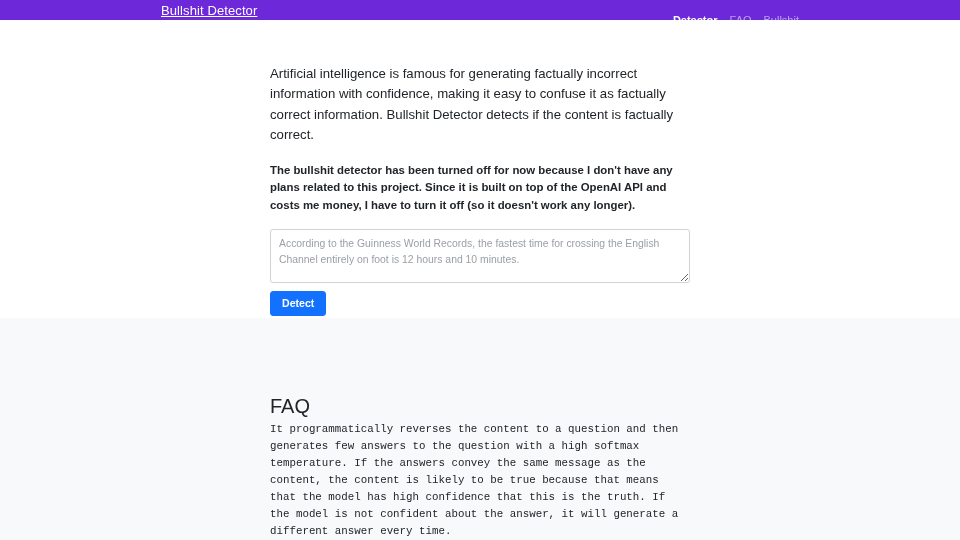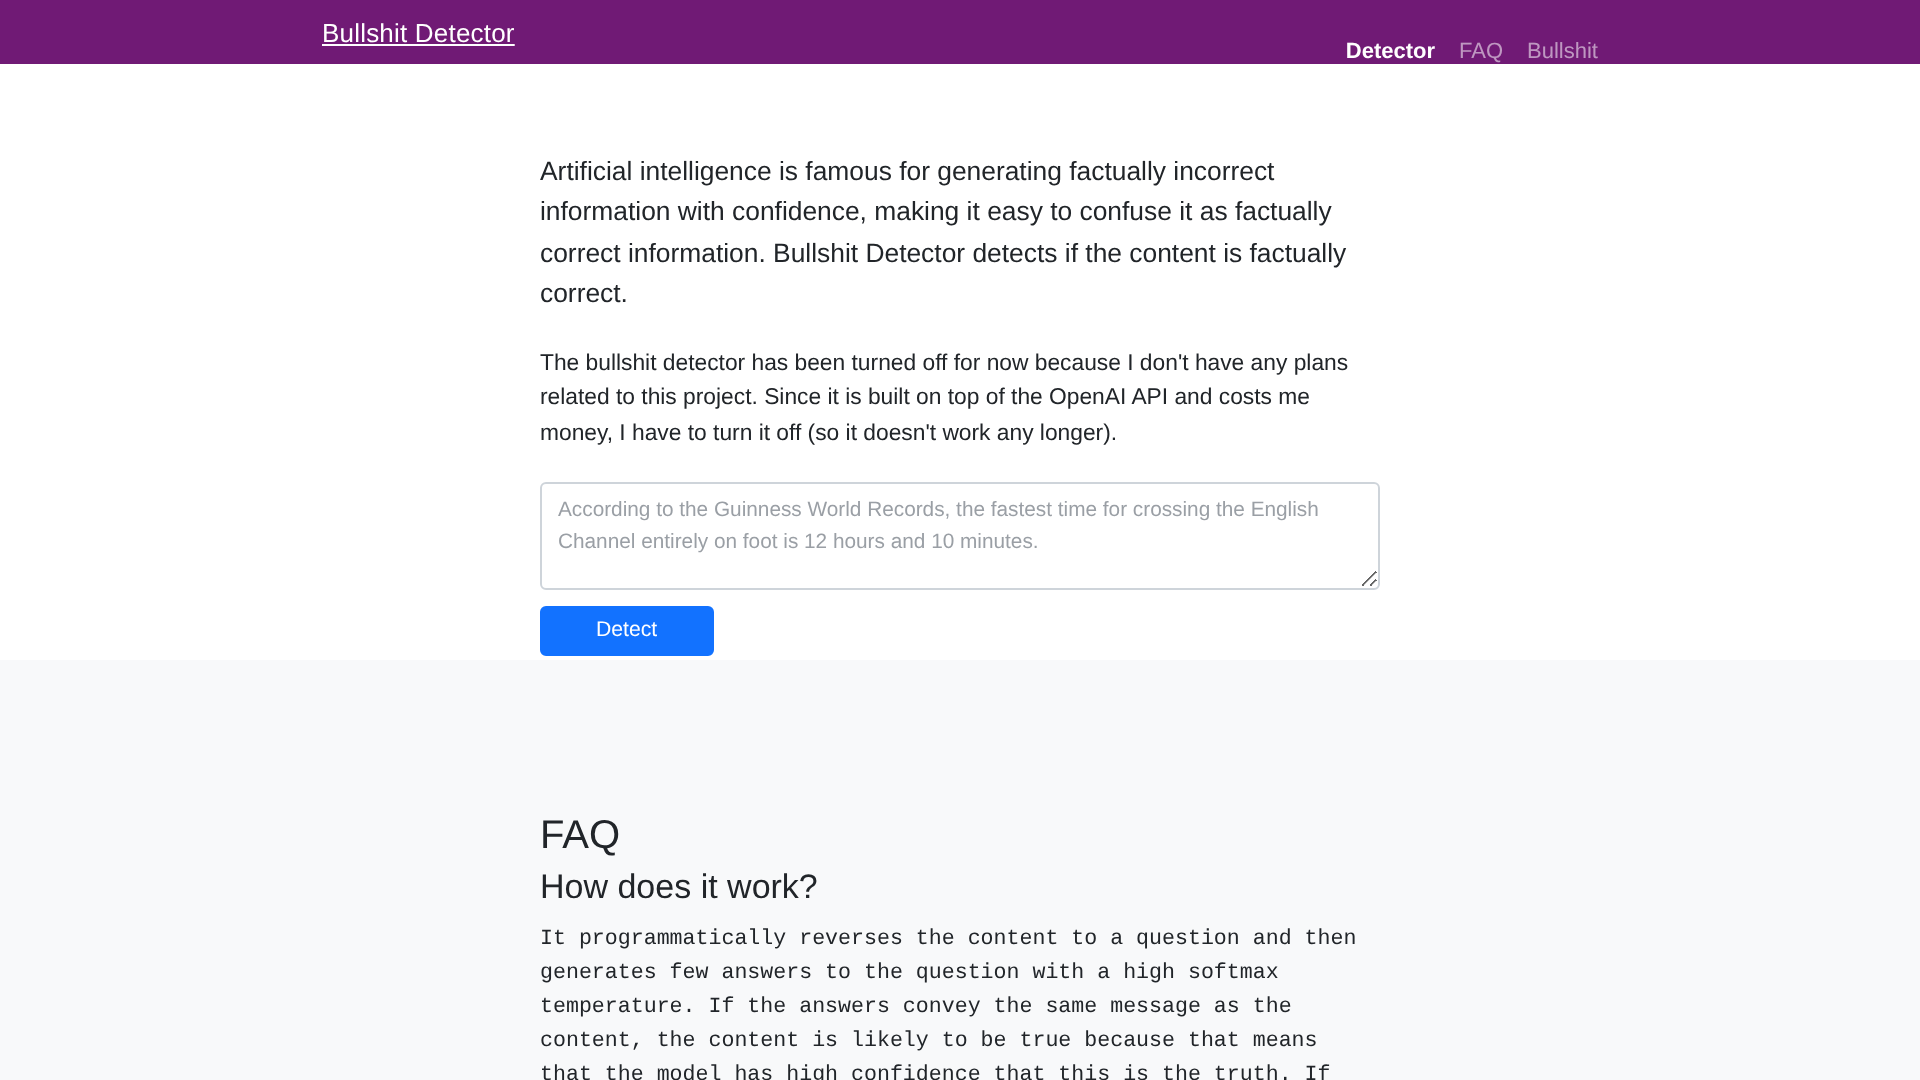--- a/index.html
+++ b/index.html
@@ -13,22 +13,22 @@
     height: 540px;
     overflow: hidden;
     background: #ffffff;
     font-family: "Liberation Sans", "DejaVu Sans", sans-serif;
     color: #212529;
     -webkit-font-smoothing: antialiased;
   }
 
   
   .navbar {
-    height: 32px;
-    background: #701a75;
+    height: 20px;
+    background: #6d28d9;
     display: flex;
     align-items: center;
     position: relative;
   }
   .navbar-inner {
     width: 100%;
     padding: 0 161px;
     display: flex;
     align-items: center;
     justify-content: space-between;
@@ -71,21 +71,21 @@
   }
   .intro-text {
     font-size: 13.2px;
     line-height: 1.55;
     margin: 0 0 16px 0;
     color: #212529;
   }
   .warning-text {
     font-size: 11.4px;
     line-height: 1.54;
-    font-weight: normal;
+    font-weight: bold;
     margin: 0 0 14px 0;
     color: #212529;
   }
 
   
   .form-group { margin: 0; }
   .form-label {
     display: block;
     font-size: 11px;
     line-height: 1;
@@ -111,22 +111,23 @@
   .btn-primary {
     margin-top: 8px;
     display: inline-block;
     background: #1272ff;
     border: 1px solid #1272ff;
     border-radius: 3px;
     color: #ffffff;
     font-family: "Liberation Sans", "DejaVu Sans", sans-serif;
     font-size: 10.6px;
     line-height: 1;
-    padding: 6px 27px 7px;
+    padding: 6px 11px 7px;
     cursor: pointer;
+    font-weight: bold;
   }
 
   
   .section-gray {
     background: #f8f9fa;
     min-height: 214px;
     padding-top: 72px;
   }
   .faq-title {
     font-size: 20px;
@@ -175,17 +176,16 @@
       <textarea id="content-input" class="form-textarea" rows="3" placeholder="According to the Guinness World Records, the fastest time for crossing the English Channel entirely on foot is 12 hours and 10 minutes." style=""></textarea>
       <button type="submit" class="btn-primary">Detect</button>
     </form>
 
   </div>
 </section>
 
 <section class="section-gray">
   <div class="container">
     <h2 class="faq-title">FAQ</h2>
-    <h3 class="faq-question">How does it work?</h3>
     <p class="faq-body">It programmatically reverses the content to a question and then generates few answers to the question with a high softmax temperature. If the answers convey the same message as the content, the content is likely to be true because that means that the model has high confidence that this is the truth. If the model is not confident about the answer, it will generate a different answer every time.</p>
 
   </div>
 </section>
 
 </body></html>

